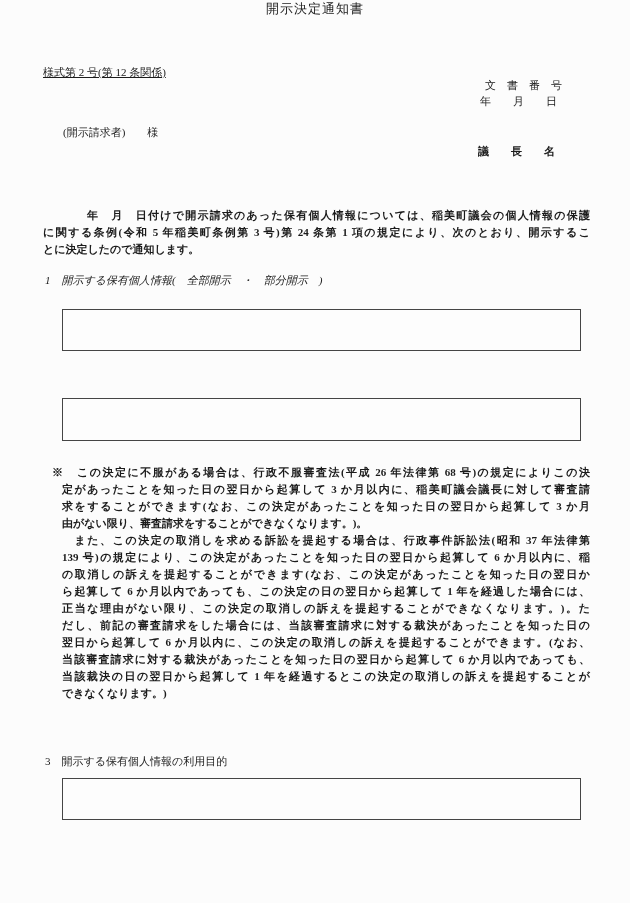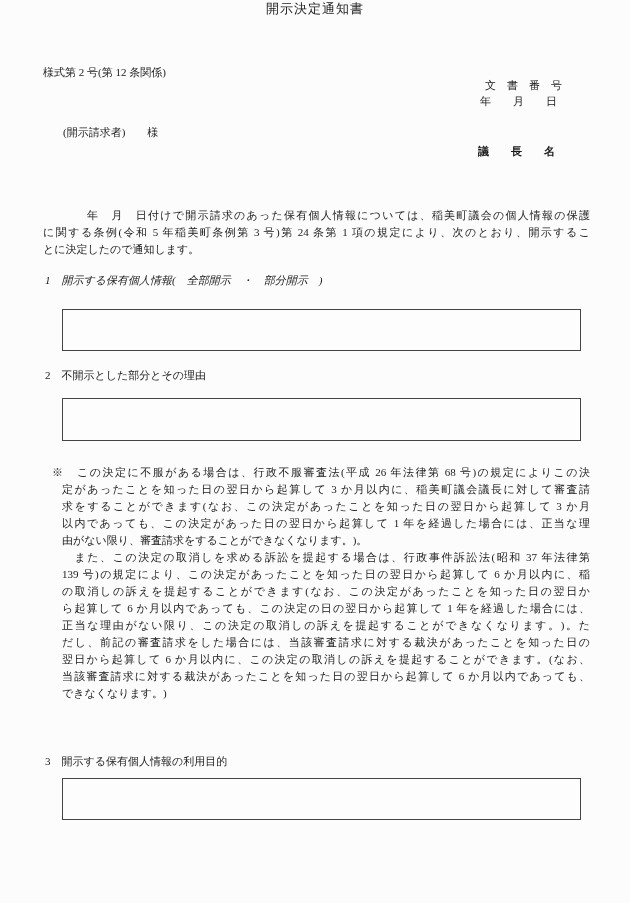--- a/index.html
+++ b/index.html
@@ -9,21 +9,21 @@
     height: 903px;
     margin: 0 auto;
     background: #fcfcfc;
     color: #1b1b1b;
     font-family: "Liberation Serif", "DejaVu Serif", serif;
     font-size: 11px;
     line-height: 17px;
     overflow: hidden;
   }
   .abs { position: absolute; white-space: pre; }
-  .flow { position: absolute; white-space: normal; }
+  .flow { position: absolute; white-space: normal; font-weight: bold; }
   .title {
     left: 0; top: 174; width: 630px;
     text-align: center;
     font-size: 13px;
     letter-spacing: 1px;
   }
   .fillbox {
     position: absolute;
     left: 62px;
     width: 519px;
@@ -38,21 +38,21 @@
   .intro .tline:first-child { text-indent: 44px; }
   .note { left: 62px; top: 464px; width: 528px; }
   .note .tline:first-child { margin-left: -10px; }
   .sec-label { left: 45px; }
 </style>
 </head>
 <body>
 
 <div class="page">
 
-  <div class="abs" style="left:43px; top:64px;">様式第 2 号(第 12 条関係)</div>
+  <div class="abs" style="left:43px; top:64px;text-decoration:underline;">様式第 2 号(第 12 条関係)</div>
 
   <div class="abs" style="right:68px; top:77px;">文　書　番　号</div>
 
   <div class="abs" style="right:73px; top:93px;">年　　月　　日</div>
 
   <div class="abs" style="left:63px; top:124px;">(開示請求者)　　様</div>
 
   <div class="abs" style="right:75px; top:143px;font-weight:bold;">議　　長　　名</div>
 
   <div class="abs title">開示決定通知書</div>
@@ -60,38 +60,37 @@
   <div class="flow intro">
       <div class="tline">年　月　日付けで開示請求のあった保有個人情報については、稲美町議会の個人情報の保護</div>
       <div class="tline">に関する条例(令和 5 年稲美町条例第 3 号)第 24 条第 1 項の規定により、次のとおり、開示するこ</div>
       <div class="tline tline-last">とに決定したので通知します。</div>
     </div>
 
   <div class="abs sec-label" style="top:272px;font-style:italic;">1　開示する保有個人情報(　全部開示　・　部分開示　)</div>
 
   <div class="fillbox" style="top:309px;"></div>
 
-  <div class="abs sec-label" style="top:367px;">2　不開示とした部分とその理由</div>
 
   <div class="fillbox" style="top:398px; height:43px;"></div>
 
   <div class="flow note">
       <div class="tline">※　この決定に不服がある場合は、行政不服審査法(平成 26 年法律第 68 号)の規定によりこの決</div>
       <div class="tline">定があったことを知った日の翌日から起算して 3 か月以内に、稲美町議会議長に対して審査請</div>
       <div class="tline">求をすることができます(なお、この決定があったことを知った日の翌日から起算して 3 か月</div>
-      <div class="tline">以内であっても、この決定があった日の翌日から起算して 1 年を経過した場合には、正当な理</div>
       <div class="tline tline-last">由がない限り、審査請求をすることができなくなります。)。</div>
       <div class="tline">　また、この決定の取消しを求める訴訟を提起する場合は、行政事件訴訟法(昭和 37 年法律第</div>
       <div class="tline">139 号)の規定により、この決定があったことを知った日の翌日から起算して 6 か月以内に、稲</div>
       <div class="tline">の取消しの訴えを提起することができます(なお、この決定があったことを知った日の翌日か</div>
       <div class="tline">ら起算して 6 か月以内であっても、この決定の日の翌日から起算して 1 年を経過した場合には、</div>
       <div class="tline">正当な理由がない限り、この決定の取消しの訴えを提起することができなくなります。)。た</div>
       <div class="tline">だし、前記の審査請求をした場合には、当該審査請求に対する裁決があったことを知った日の</div>
       <div class="tline">翌日から起算して 6 か月以内に、この決定の取消しの訴えを提起することができます。(なお、</div>
       <div class="tline">当該審査請求に対する裁決があったことを知った日の翌日から起算して 6 か月以内であっても、</div>
+      <div class="tline">当該裁決の日の翌日から起算して 1 年を経過するとこの決定の取消しの訴えを提起することが</div>
       <div class="tline tline-last">できなくなります。)</div>
     </div>
 
   <div class="abs sec-label" style="top:753px;">3　開示する保有個人情報の利用目的</div>
 
   <div class="fillbox" style="top:778px;"></div>
 
 </div>
 
 </body></html>

